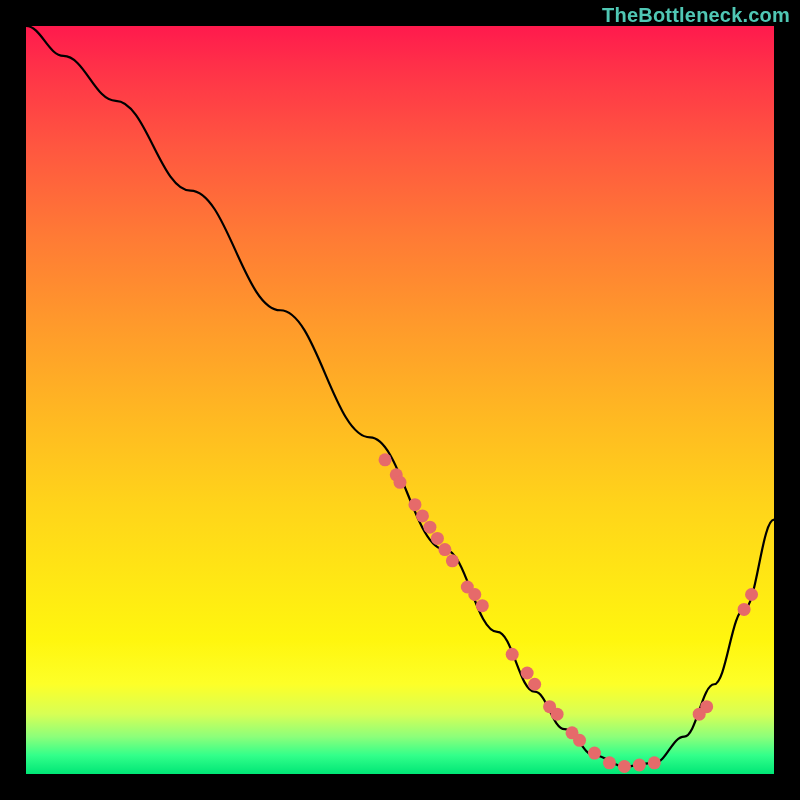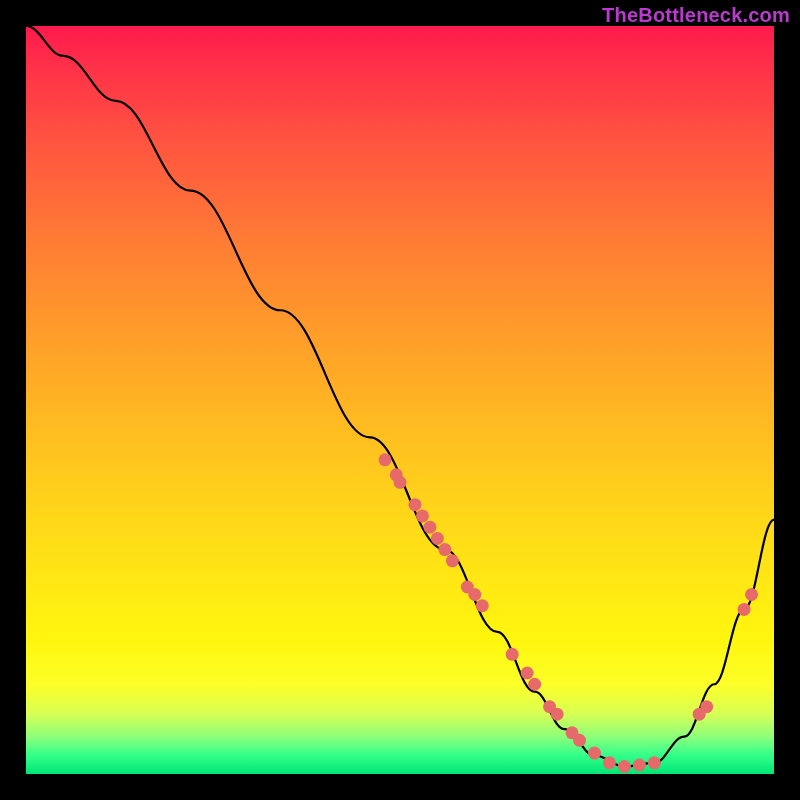--- a/index.html
+++ b/index.html
@@ -31,21 +31,21 @@
       #d7ff55 92%,
       #8dff7a 95%,
       #33ff8a 97.5%,
       #00e676 100%
     );
   }
   .watermark {
     position: absolute;
     top: 4px;
     right: 10px;
-    color: #d946ef;
+    color: #5eead4;
     font-size: 20px;
     font-weight: 600;
     letter-spacing: 0.2px;
     opacity: 0.85;
     user-select: none;
   }
   svg.plot {
     position: absolute;
     left: 0;
     top: 0;

